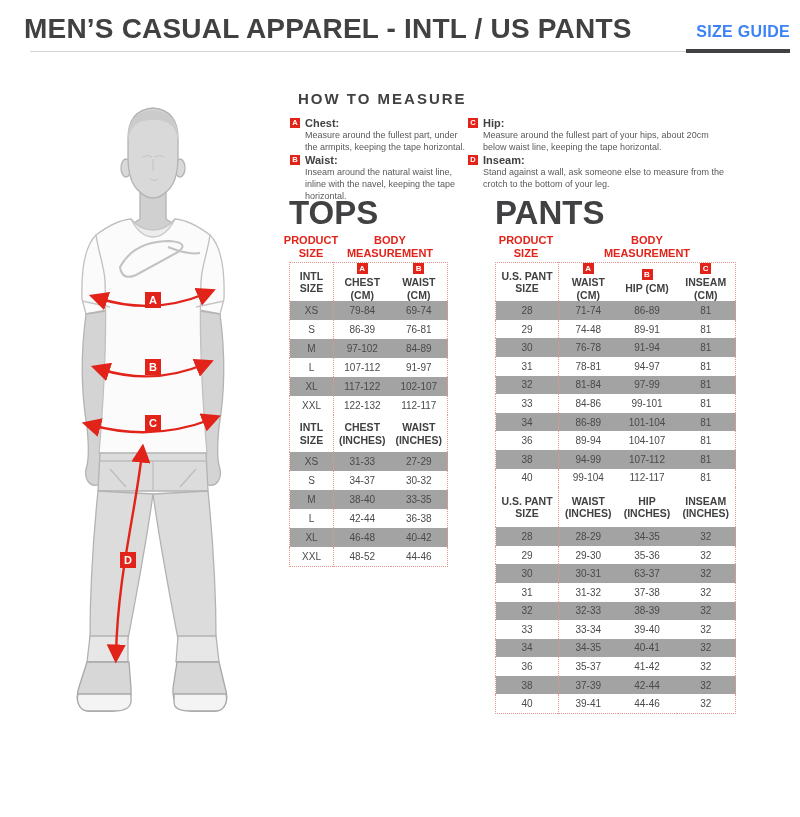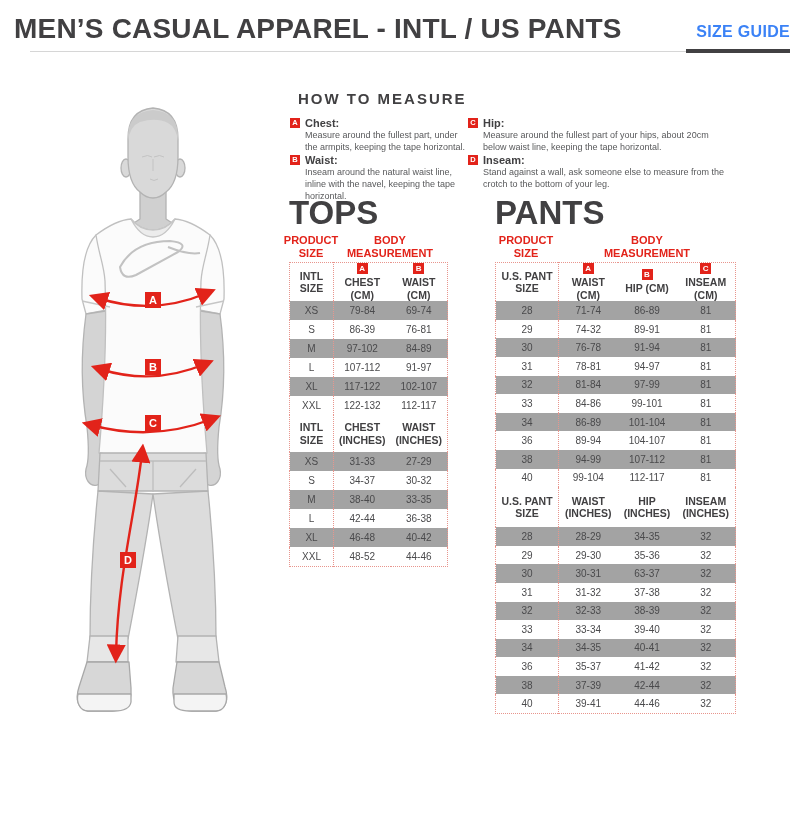--- a/index.html
+++ b/index.html
@@ -1,20 +1,20 @@
 <!DOCTYPE html>
 <html><head>
 <meta charset="utf-8">
 <style>
   html,body{margin:0;padding:0;background:#fff;}
   .page{position:relative;width:800px;height:817px;background:#fff;overflow:hidden;
         font-family:"Liberation Sans",sans-serif;color:#414042;}
 
   
-  .page-title{position:absolute;left:14px;top:13px;font-size:28px;font-weight:bold;
+  .page-title{position:absolute;left:24px;top:13px;font-size:28px;font-weight:bold;
               letter-spacing:.2px;color:#414042;white-space:nowrap;}
   .size-guide{position:absolute;right:10px;top:23px;font-size:16px;font-weight:bold;
               color:#3b82f6;letter-spacing:.3px;}
   .header-rule{position:absolute;left:30px;right:10px;top:51px;height:1px;background:#d6d6d6;}
   .size-guide-rule{position:absolute;right:10px;top:49px;width:104px;height:4px;background:#414042;}
 
   
   .htm{position:absolute;left:290px;top:90px;width:500px;}
   .htm-heading{font-size:15px;font-weight:bold;letter-spacing:2px;color:#414042;margin:0 0 10px 8px;}
   .htm-cols{display:flex;}
@@ -308,21 +308,21 @@
             </th>
       </tr>
       <tr class="g">
             <td class="c0">28</td>
             <td>71-74</td>
             <td>86-89</td>
             <td>81</td>
           </tr>
       <tr>
             <td class="c0">29</td>
-            <td>74-32</td>
+            <td>74-48</td>
             <td>89-91</td>
             <td>81</td>
           </tr>
       <tr class="g">
             <td class="c0">30</td>
             <td>76-78</td>
             <td>91-94</td>
             <td>81</td>
           </tr>
       <tr>

